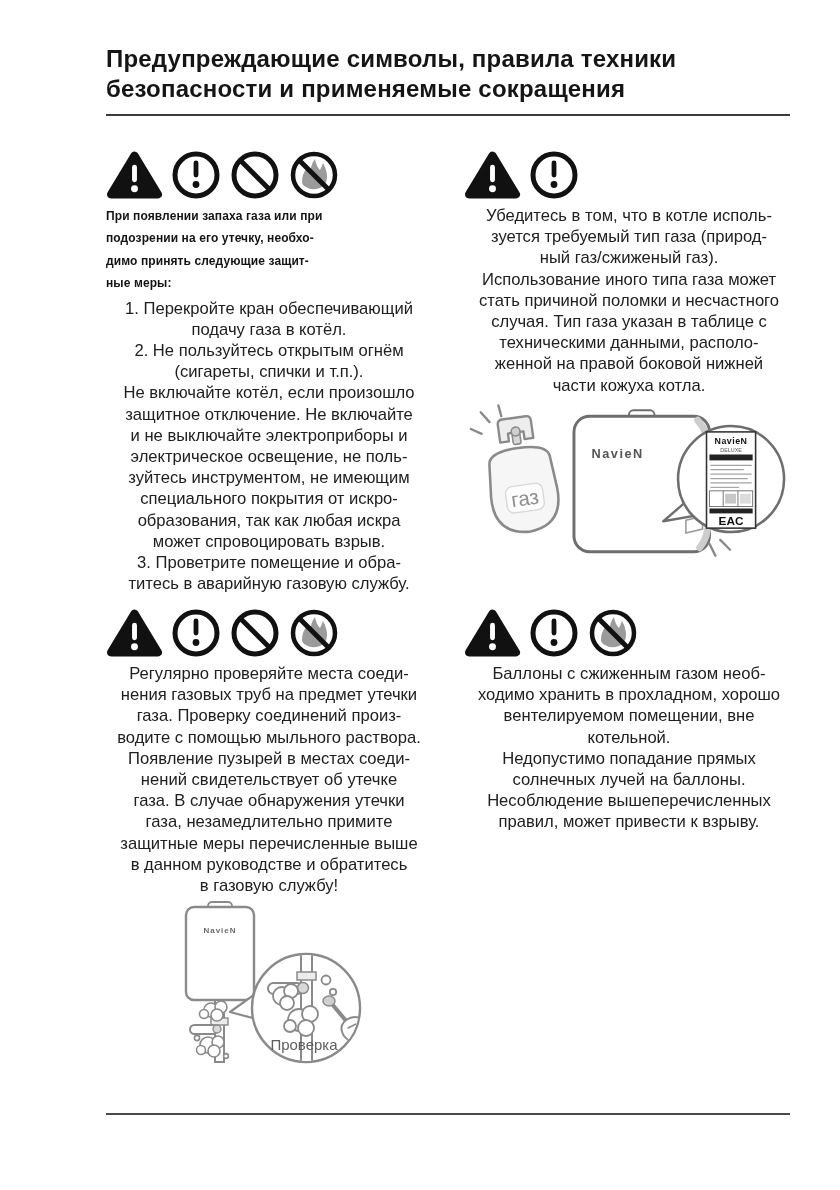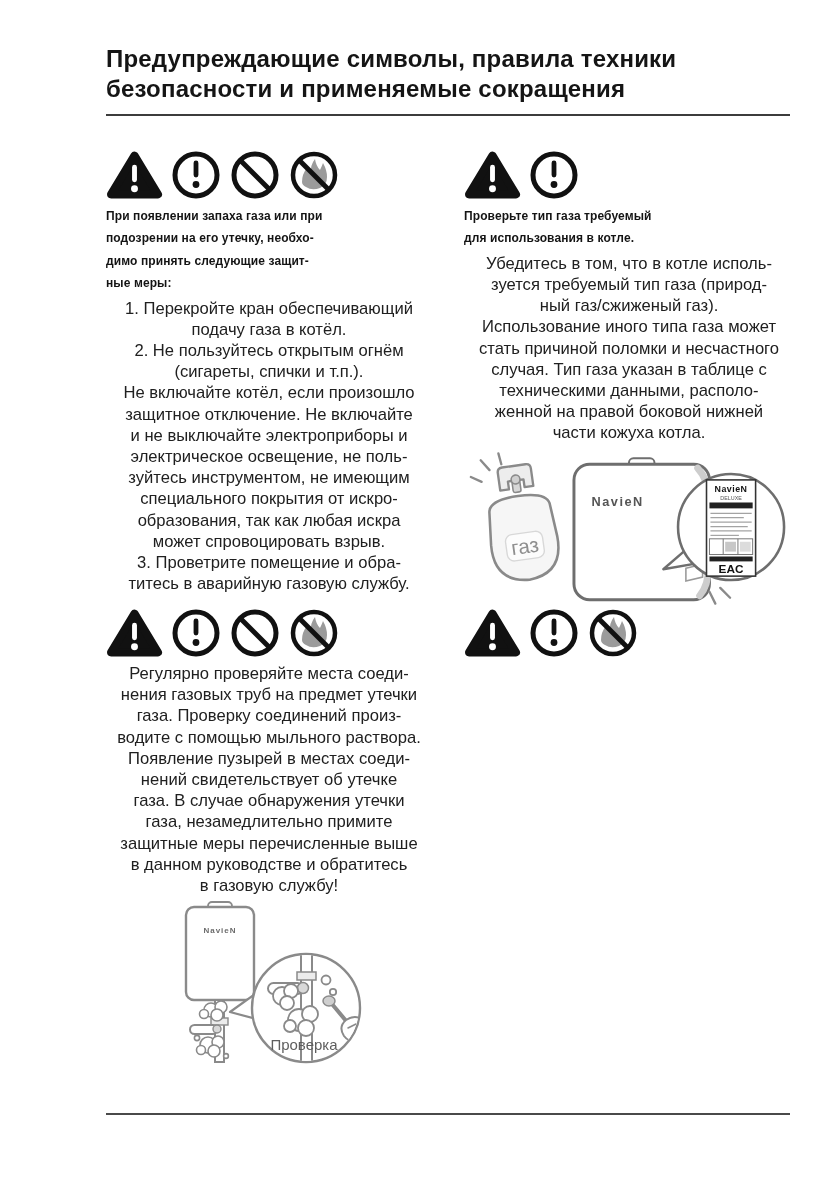--- a/index.html
+++ b/index.html
@@ -107,22 +107,20 @@
           </svg>
       </span>
       <span class="icon">
         <svg viewBox="0 0 52 52">
             <circle cx="26" cy="26" r="21" fill="none" stroke="#111" stroke-width="5"></circle>
             <rect x="23.6" y="11.5" width="4.8" height="17" rx="2.4" fill="#111"></rect>
             <circle cx="26" cy="35.5" r="3.4" fill="#111"></circle>
           </svg>
       </span>
     </div>
-    <h2 class="sec-heading">Проверьте тип газа требуемый
-для использования в котле.</h2>
     <p class="sec-body">Убедитесь в том, что в котле исполь-
 зуется требуемый тип газа (природ-
 ный газ/сжиженый газ).
 Использование иного типа газа может
 стать причиной поломки и несчастного
 случая. Тип газа указан в таблице с
 техническими данными, располо-
 женной на правой боковой нижней
 части кожуха котла.</p>
 
@@ -308,16 +306,24 @@
           </svg>
       </span>
       <span class="icon">
         <svg viewBox="0 0 52 52">
             <circle cx="26" cy="26" r="21" fill="none" stroke="#111" stroke-width="4.5"></circle>
             <path d="M14 33 Q14 25 19 19 Q20 24 23 25 Q22 16 27 10 Q28 17 32 21 Q34 17 35 14 Q39 21 39 28 Q39 36 32 39 Q24 42 18 38 Q14 36 14 33 Z" fill="#9b9b9b"></path>
             <line x1="11.5" y1="11.5" x2="40.5" y2="40.5" stroke="#111" stroke-width="5"></line>
           </svg>
       </span>
     </div>
+    <p class="sec-body">Баллоны с сжиженным газом необ-
+ходимо хранить в прохладном, хорошо
+вентелируемом помещении, вне
+котельной.
+Недопустимо попадание прямых
+солнечных лучей на баллоны.
+Несоблюдение вышеперечисленных
+правил, может привести к взрыву.</p>
   </section>
 
   <div class="footer-rule"></div>
 </div>
 
 </body></html>

